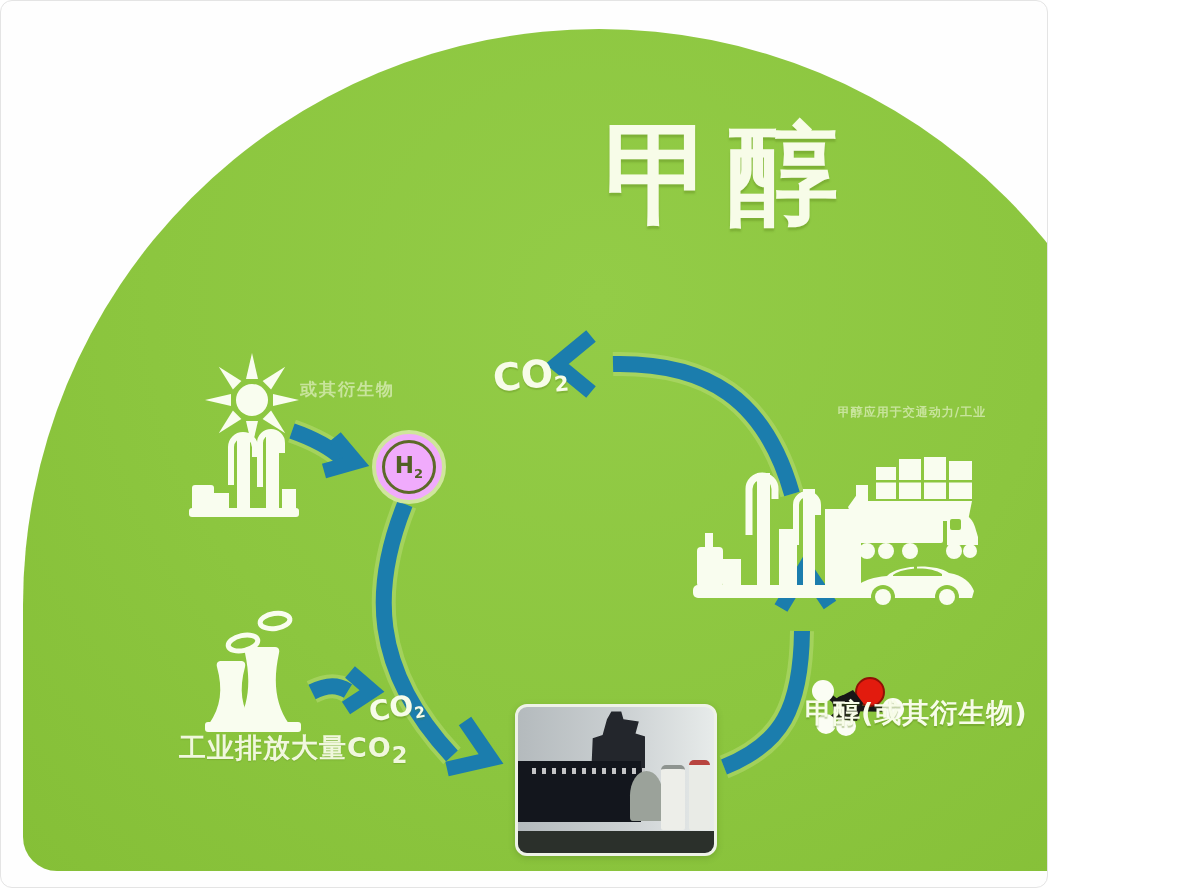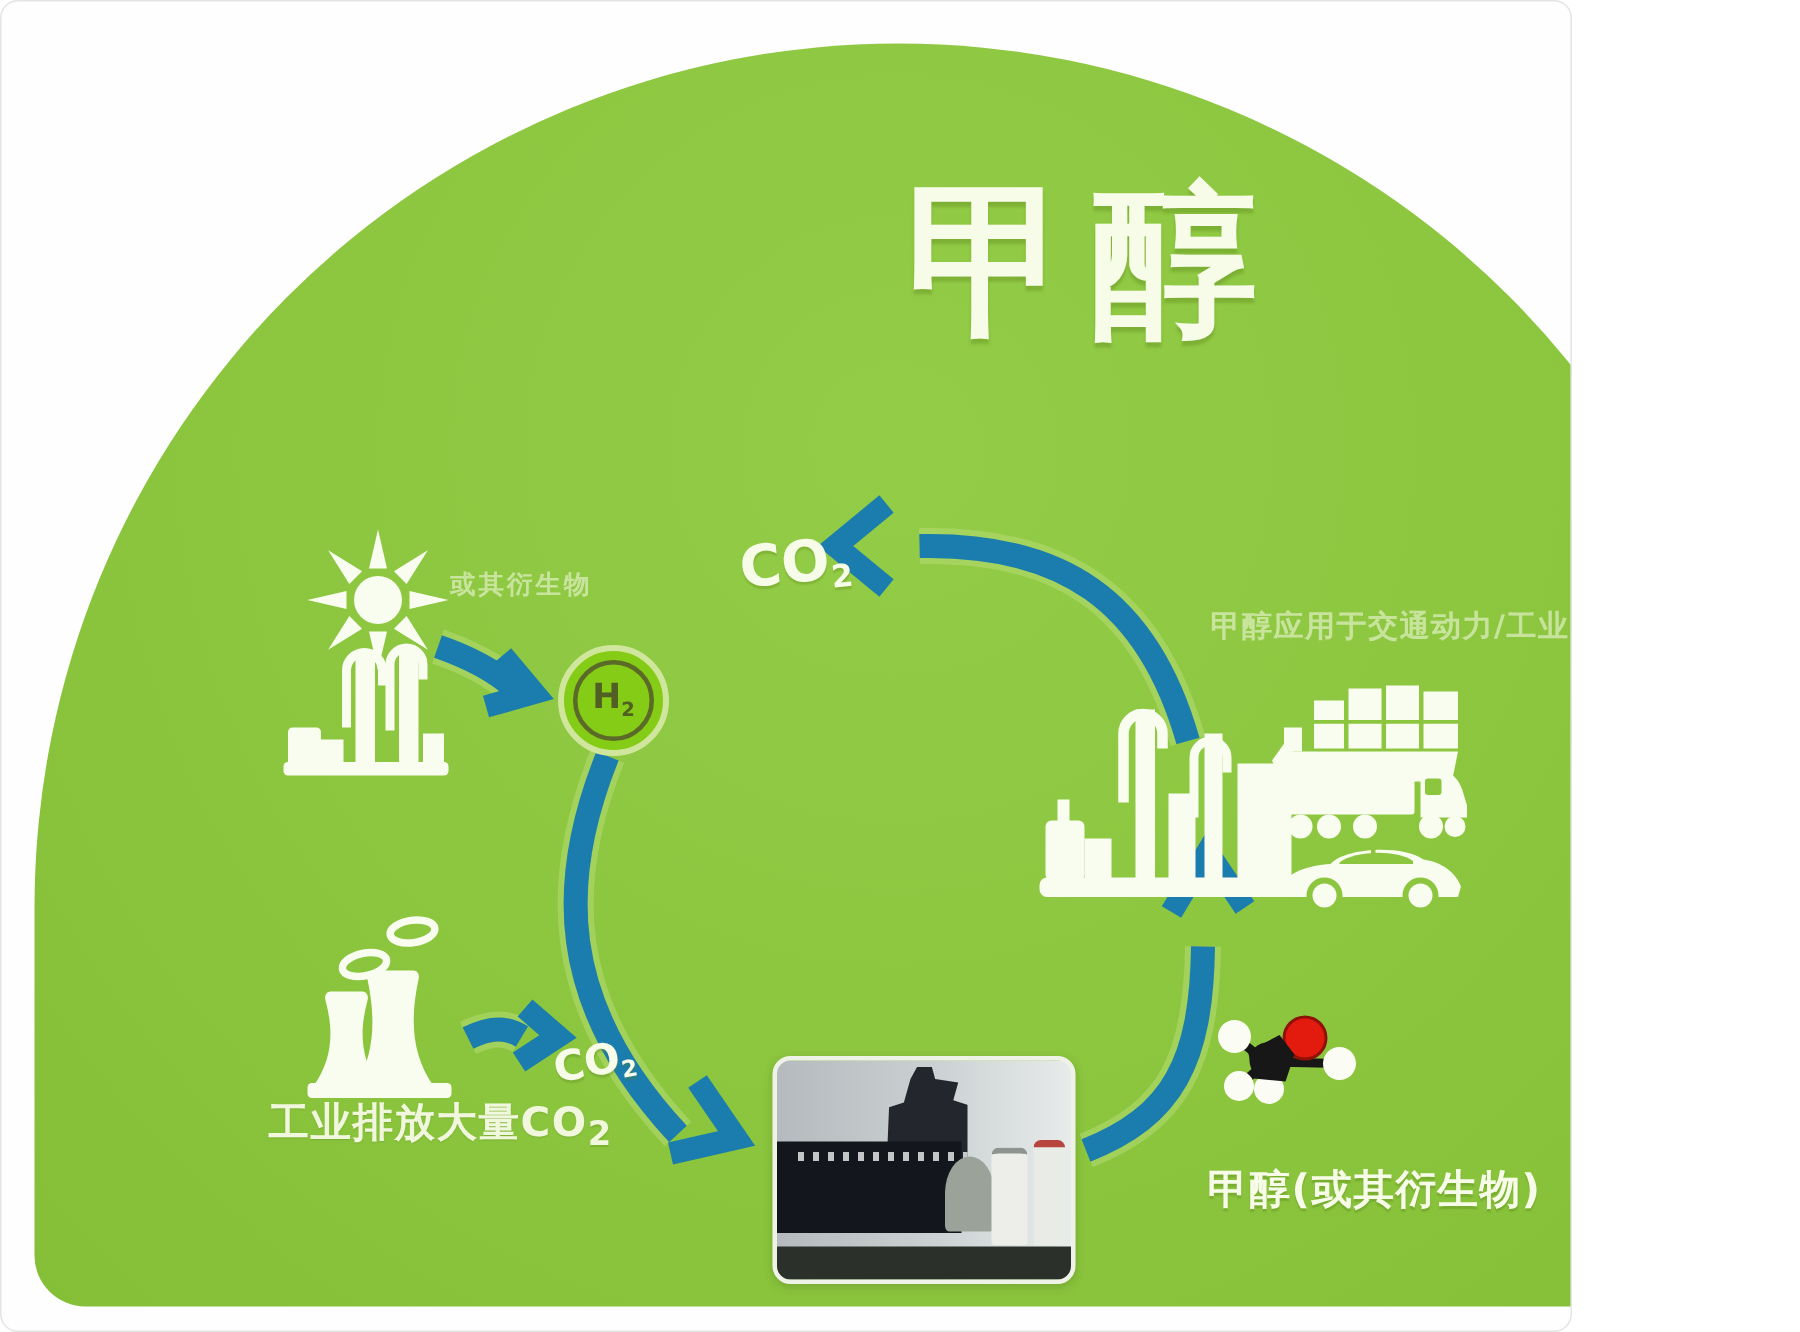--- a/index.html
+++ b/index.html
@@ -21,31 +21,31 @@
             color:var(--text-cream);letter-spacing:2px;text-shadow:0 2px 2px rgba(90,130,25,.3);white-space:nowrap;}
   .chem{font-weight:900;color:var(--text-cream);text-shadow:0 2px 1px rgba(90,130,25,.3);}
   .chem sub{font-size:.55em;vertical-align:-0.3em;}
   .co2-top{left:492px;top:352px;font-size:38px;transform:rotate(-6deg);}
   .co2-left{left:368px;top:690px;font-size:28px;transform:rotate(-10deg);}
   .faint{color:rgba(247,252,232,.55);font-weight:700;}
   .sun-caption{left:299px;top:377px;font-size:17px;letter-spacing:2px;white-space:nowrap;}
   .renew-caption{left:186px;top:520px;font-size:19px;line-height:1.35;letter-spacing:1px;white-space:nowrap;}
   .industry-caption{left:178px;top:729px;font-size:27px;font-weight:900;color:rgba(250,253,235,.92);
                     letter-spacing:1px;white-space:nowrap;text-shadow:0 1px 1px rgba(90,130,25,.3);}
-  .usage-caption{left:806px;top:403px;width:210px;text-align:center;font-size:20px;letter-spacing:1px;white-space:nowrap;}
-  .molecule-caption{left:804px;top:774px;font-size:27px;font-weight:900;color:var(--text-cream);
+  .usage-caption{left:806px;top:403px;width:210px;text-align:center;font-size:12px;letter-spacing:1px;white-space:nowrap;}
+  .molecule-caption{left:804px;top:694px;font-size:27px;font-weight:900;color:var(--text-cream);
                     letter-spacing:1px;white-space:nowrap;text-shadow:0 2px 1px rgba(90,130,25,.35);}
   svg{display:block;overflow:visible;}
   .overlay{position:absolute;left:0;top:0;}
   .arrow-halo{stroke:#b9dd78;stroke-width:24;fill:none;opacity:.5;}
   .arrow-body{stroke:var(--arrow-teal);stroke-width:16;fill:none;}
   .arrow-head{stroke:var(--arrow-teal);stroke-width:15;fill:none;stroke-linejoin:miter;}
   
   .h2-badge{left:371px;top:429px;width:74px;height:74px;border-radius:50%;
-            background:#84cc16;border:4px solid #cfe69c;}
+            background:#f0abfc;border:4px solid #cfe69c;}
   .h2-badge .ring{position:absolute;inset:6px;border:3px solid #5c6a28;border-radius:50%;
                   display:flex;align-items:center;justify-content:center;}
   .h2-badge .ring span{font-size:23px;font-weight:900;color:#515f24;}
   .h2-badge .ring sub{font-size:13px;font-weight:900;color:#515f24;vertical-align:-0.4em;}
   
   .photo{left:514px;top:703px;width:202px;height:152px;border-radius:12px;overflow:hidden;
          border:3px solid #eef2e7;background:linear-gradient(90deg,#b4babd 0%,#ccd1d3 55%,#e7ebea 100%);
          box-shadow:0 2px 6px rgba(60,90,20,.25);}
   .photo .tower{position:absolute;left:37%;top:3%;width:28%;height:54%;background:#23262c;
         clip-path:polygon(38% 0,56% 0,60% 10%,88% 13%,82% 28%,100% 32%,100% 100%,0 100%,4% 34%,22% 30%,30% 10%);}

